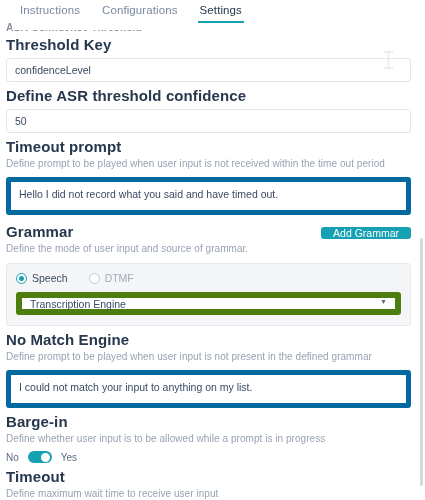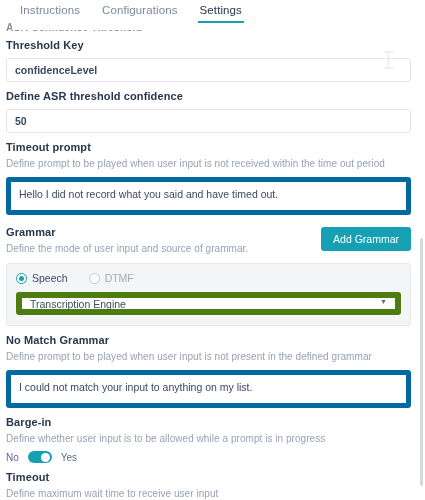--- a/index.html
+++ b/index.html
@@ -59,21 +59,21 @@
     color: #27374d;
     height: 9px;
     overflow: hidden;
     line-height: 11px;
     margin-top: 0px;
     opacity: .55;
   }
 
   .field { margin-top: 7px; }
   .label {
-    font-size: 11px;
+    font-size: 15px;
     font-weight: bold;
     color: #27374d;
     letter-spacing: .1px;
     line-height: 14px;
   }
   .hint {
     font-size: 10px;
     color: #98a2b3;
     line-height: 15px;
     margin-top: 2px;
@@ -85,21 +85,21 @@
     width: 100%;
     height: 24px;
     border: 1px solid #e3e6ec;
     border-radius: 3px;
     background: #fff;
     font-family: "Liberation Sans", sans-serif;
     font-size: 10.5px;
     color: #3b4a63;
     padding: 0 8px;
     outline: none;
-    display: flex; align-items: center; font-weight: bold;
+    display: flex; align-items: center;
   }
   .textarea {
     margin-top: 6px;
     width: 100%;
     height: 38px;
     border: 5px solid #0369a1;
     border-radius: 3px;
     background: #fff;
     font-size: 10.5px;
     color: #3b4a63;
@@ -114,21 +114,21 @@
     align-items: flex-start;
     justify-content: space-between;
     margin-top: 10px;
   }
   .btn-primary {
     background: #16a0b3;
     color: #ffffff;
     font-size: 10.5px;
     border: none;
     border-radius: 3px;
-    padding: 6px 12px;
+    padding: 0 12px;
     font-family: "Liberation Sans", sans-serif;
     cursor: pointer;
     white-space: nowrap;
     margin-top: 2px;
     text-align: center;
   }
   .grammar-panel {
     margin-top: 7px;
     background: #f4f5f7;
     border: 1px solid #e7e9ee;
@@ -279,21 +279,21 @@
           <span class="radio-label off">DTMF</span>
         </label>
       </div>
       <div class="select">
         <span>Transcription Engine</span>
         <span class="caret">▼</span>
       </div>
     </div>
 
     <div class="field">
-      <div class="label">No Match Grammar</div>
+      <div class="label">No Match Engine</div>
       <div class="hint">Define prompt to be played when user input is not present in the defined grammar</div>
       <div class="textarea">I could not match your input to anything on my list.</div>
     </div>
 
     <div class="field">
       <div class="label">Barge-in</div>
       <div class="hint">Define whether user input is to be allowed while a prompt is in progress</div>
       <div class="toggle-row">
         <span class="toggle-text">No</span>
         <span class="switch">

